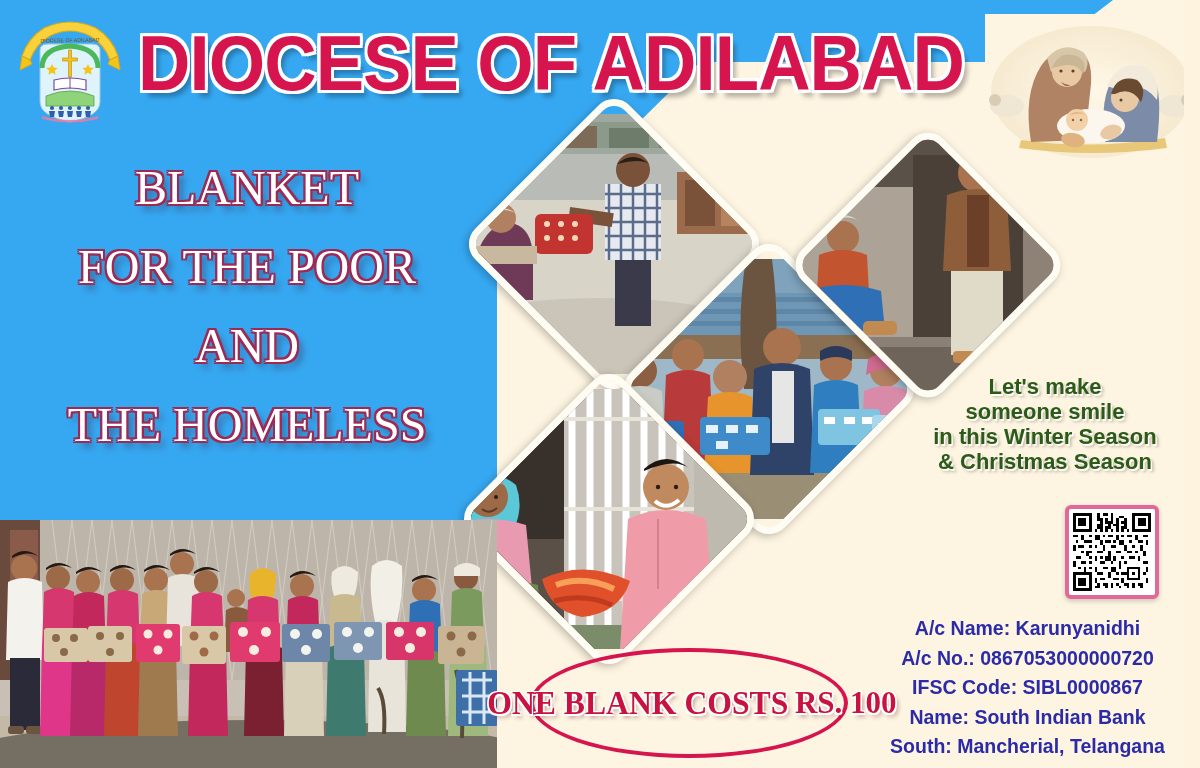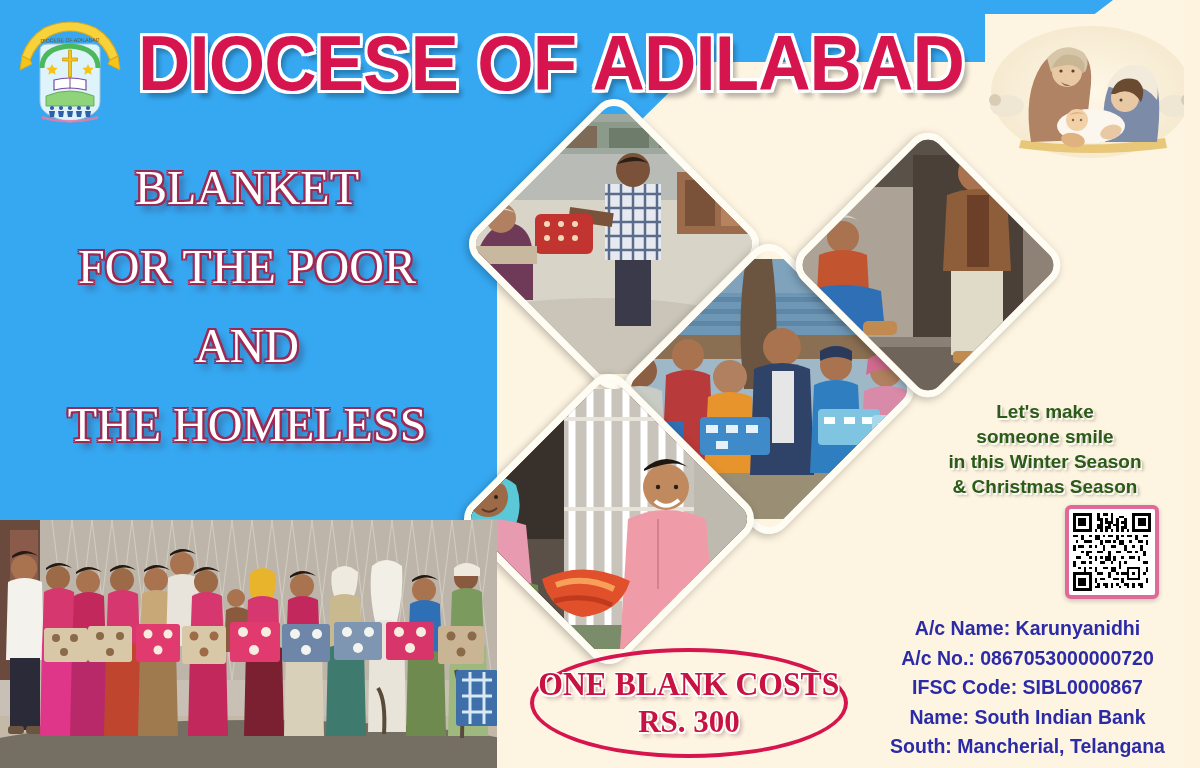--- a/index.html
+++ b/index.html
@@ -101,25 +101,25 @@
 
   
   .group-photo {
     position:absolute; left:0; top:520px; width:497px; height:248px;
     overflow:hidden;
   }
   .group-photo svg { width:100%; height:100%; display:block; }
 
   
   .smile {
-    position:absolute; left:900px; top:399px; width:290px;
+    position:absolute; left:900px; top:374px; width:290px;
     text-align:center;
     font-family:"Liberation Sans", sans-serif;
     font-weight:bold;
-    font-size:19px;
+    font-size:22px;
     line-height:25px;
     color:#2C5A17;
     text-shadow:1.5px 1.5px 0 rgba(255,255,255,0.95), 3px 3px 3px rgba(100,90,60,0.4);
     white-space:nowrap;
   }
   .smile span { display:block; }
 
   
   .scan-block {
     position:absolute; left:893px; top:505px; width:300px; height:98px;
@@ -157,21 +157,21 @@
     color:#2B2BA8;
     white-space:nowrap;
   }
   .bank span { display:block; }
 
   
   .price-oval {
     position:absolute; left:530px; top:648px; width:318px; height:110px;
     border:4px solid #D6144E;
     border-radius:50%;
-    display:flex; flex-direction:column;
+    display:flex; flex-direction:row;
     align-items:center; justify-content:center;
   }
   .price-line {
     font-family:"Liberation Serif", serif;
     font-weight:bold;
     color:#C8123F;
     white-space:nowrap;
     text-shadow:
       -1.5px -1.5px 0 #fff, 1.5px -1.5px 0 #fff,
       -1.5px  1.5px 0 #fff, 1.5px  1.5px 0 #fff,
@@ -800,16 +800,16 @@
   <div class="bank">
     <span>A/c Name: Karunyanidhi</span>
     <span>A/c No.: 0867053000000720</span>
     <span>IFSC Code: SIBL0000867</span>
     <span>Name: South Indian Bank</span>
     <span>South: Mancherial, Telangana</span>
   </div>
 
   <div class="price-oval">
     <div class="price-line price-1">ONE BLANK COSTS</div>
-    <div class="price-line price-2">RS. 300</div>
+    <div class="price-line price-2">RS. 100</div>
   </div>
 
 </div>
 
 </body></html>

